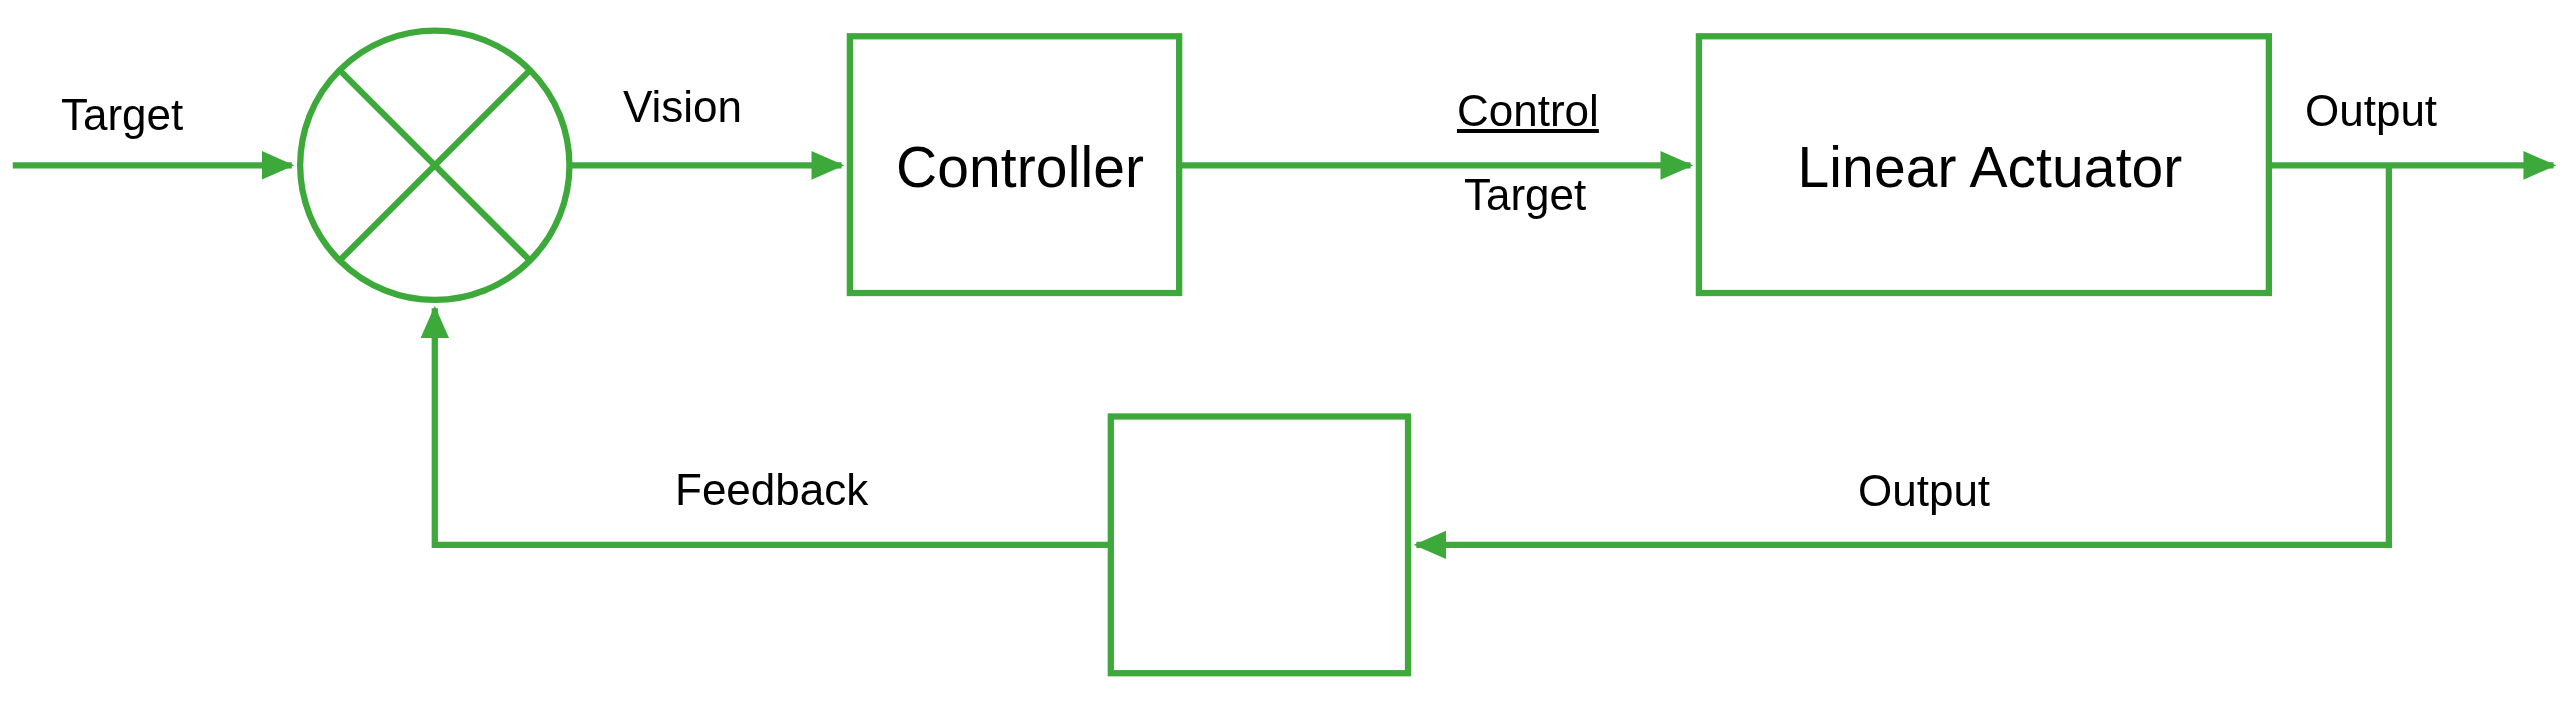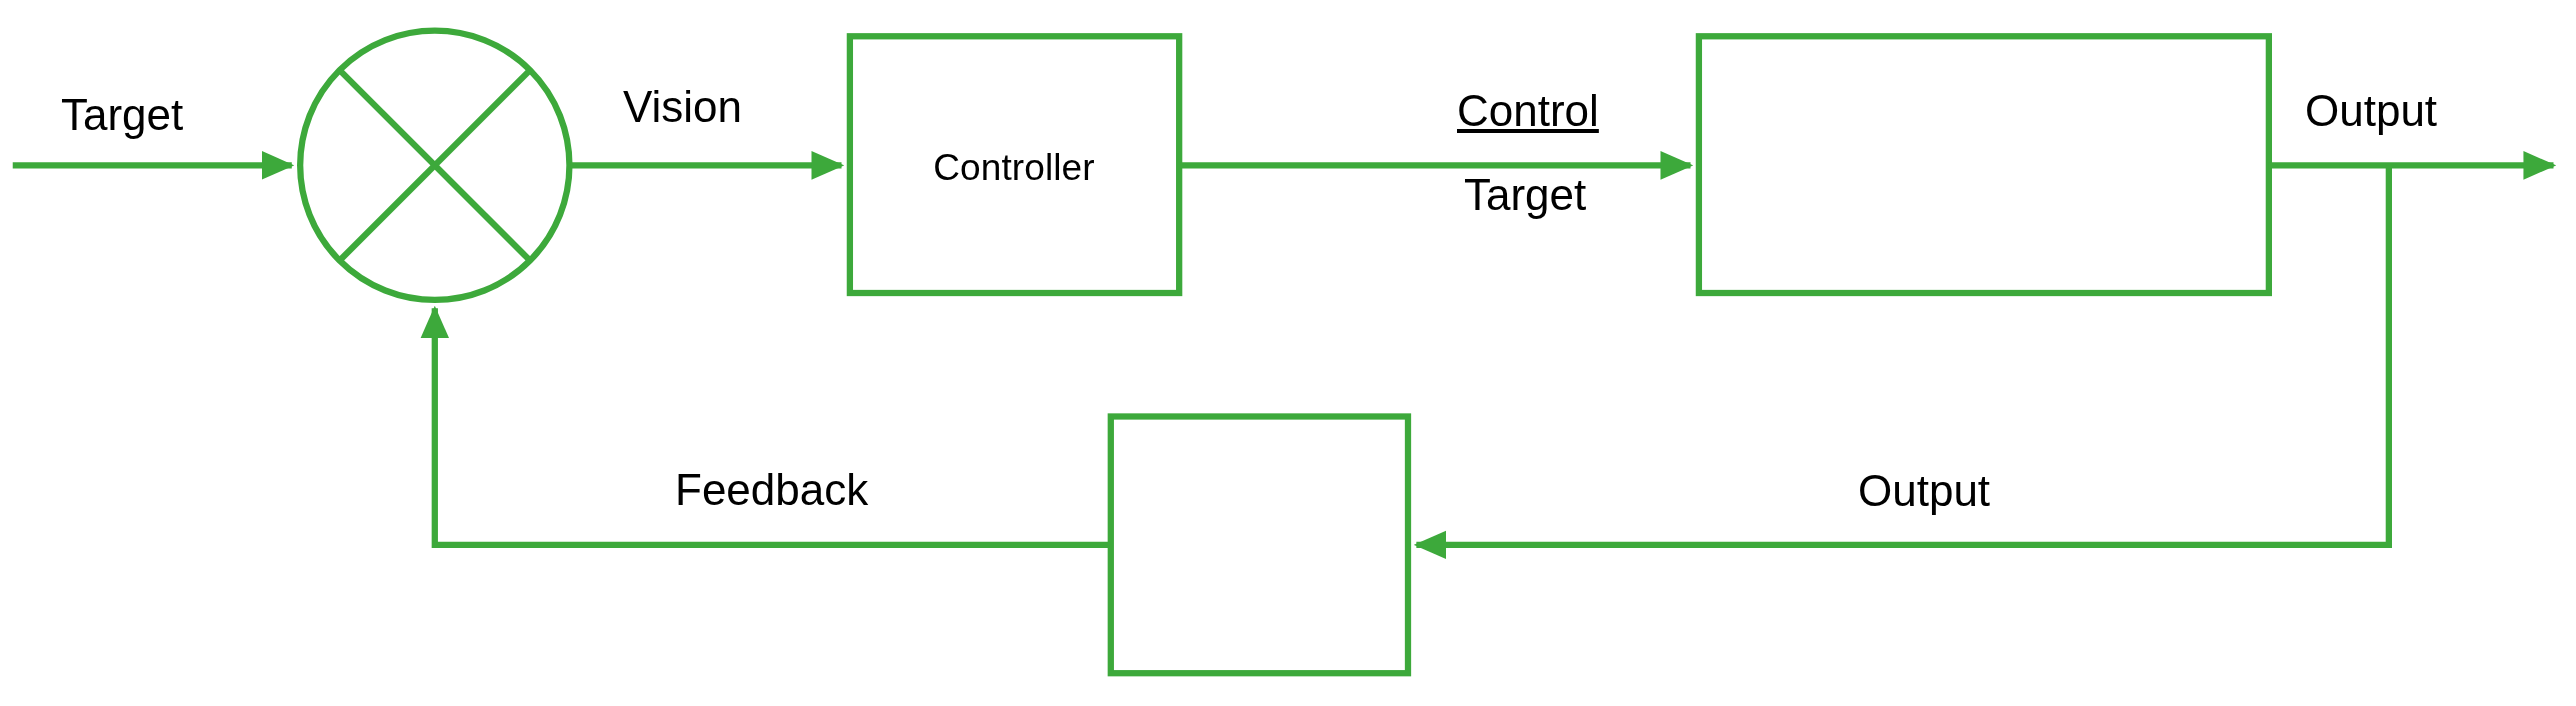--- a/index.html
+++ b/index.html
@@ -18,24 +18,25 @@
   #diagram {
     position: absolute;
     inset: 0;
     width: 2576px;
     height: 706px;
   }
   .blk-label {
     position: absolute;
     color: #000000;
     font-family: "Liberation Sans", sans-serif;
-    font-size: 37px;
+    font-size: 57px;
     line-height: 1.0;
     white-space: nowrap;
     letter-spacing: 0.1px;
+    margin-left: 6px;
   }
   .sig-label {
     position: absolute;
     color: #000000;
     font-family: "Liberation Sans", sans-serif;
     font-size: 44px;
     line-height: 1.0;
     white-space: nowrap;
   }
   .ctr { transform: translate(-50%, -50%); }
@@ -73,20 +74,21 @@
       <polyline points="3424,237 3424,781 2030,781" marker-end="url(#ah)"></polyline>
 
       <rect x="1592" y="597" width="426" height="368"></rect>
 
       <polyline points="1592,781 623,781 623,442" marker-end="url(#ah)"></polyline>
     </g>
   </svg>
 
   <div class="blk-label ctr" style="left:1014px; top:167px;">Controller</div>
 
+  <div class="blk-label ctr" style="left:1984px; top:167px;">Linear Actuator</div>
 
 
   <div class="sig-label" style="left:61px; top:93px;">Target</div>
 
   <div class="sig-label" style="left:623px; top:85px;">Vision</div>
 
   <div class="sig-label" style="left:1457px; top:89px;text-decoration:underline;">Control</div>
 
   <div class="sig-label" style="left:1464px; top:173px;">Target</div>
 

